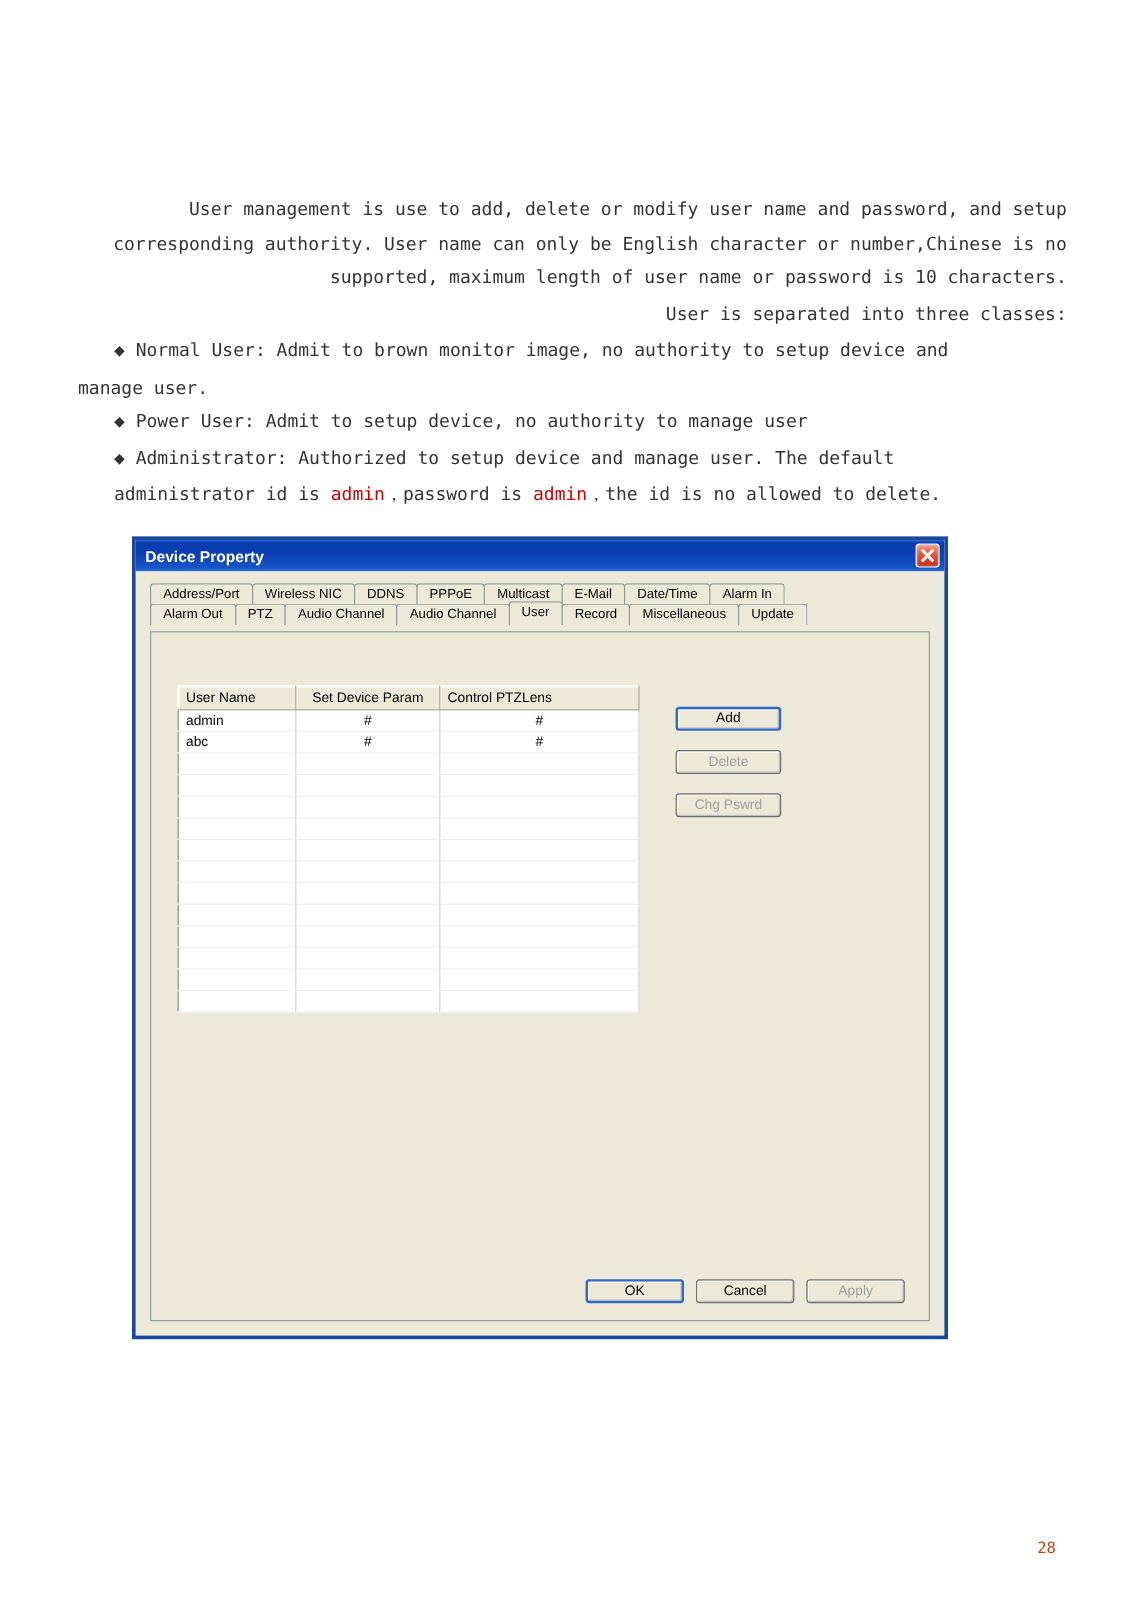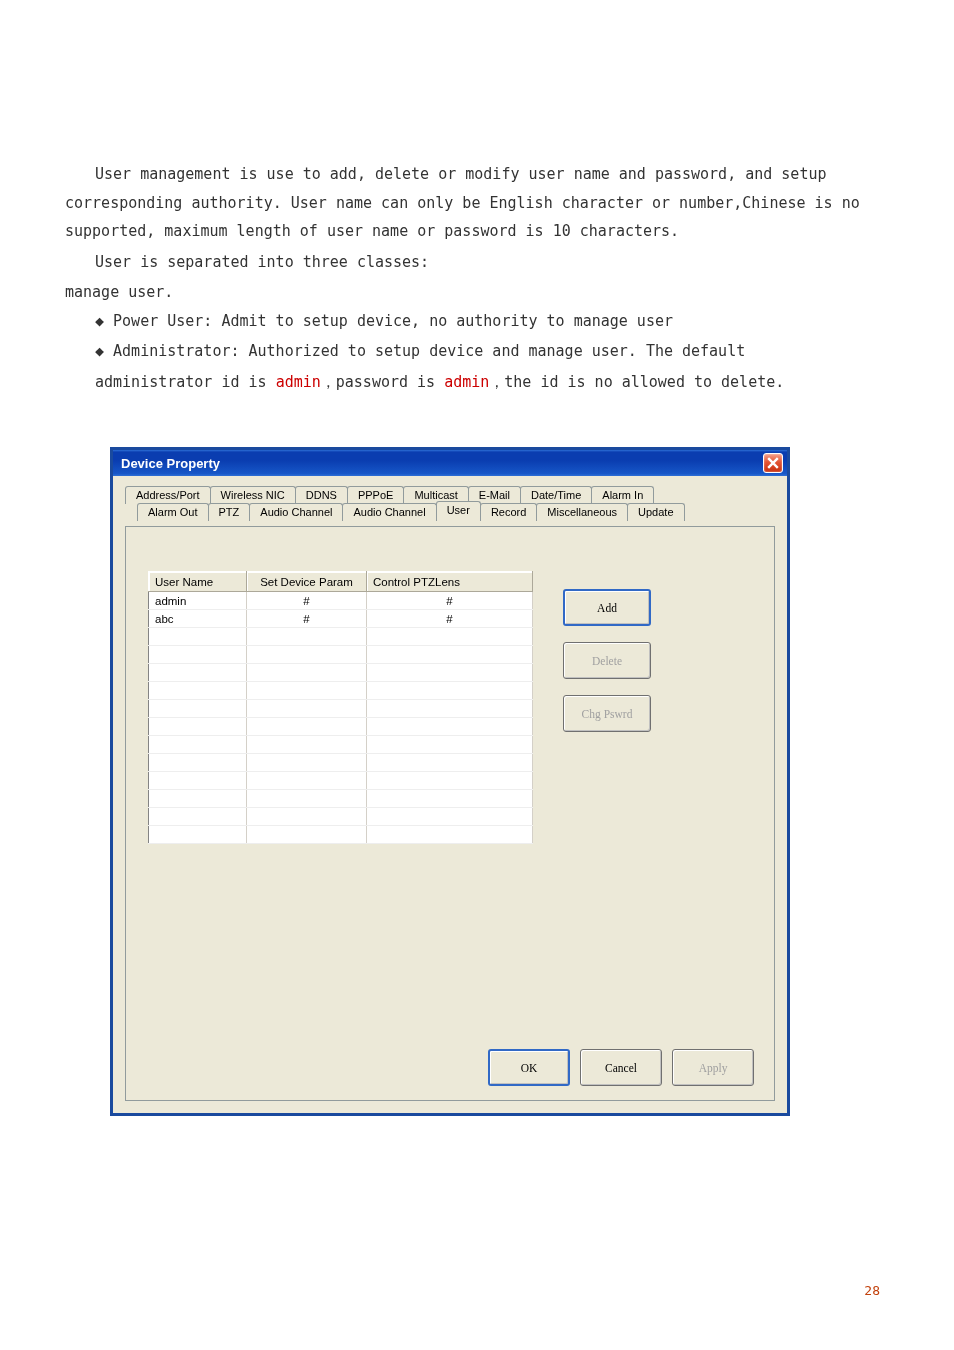--- a/index.html
+++ b/index.html
@@ -12,20 +12,21 @@
       color: #333;
       position: relative;
     }
     .doc-content {
       padding: 160px 65px 0 65px;
       line-height: 1.9;
     }
     .para {
       text-indent: 2em;
       margin-bottom: 2px;
+      text-align: right;
     }
     .para-noindent { text-indent: 0; }
     .bullet-line { text-indent: 2em; margin-bottom: 2px; }
     .red { color: #cc0000; }
 
     .dialog {
       position: absolute;
       left: 110px;
       top: 447px;
       width: 680px;
@@ -71,21 +72,21 @@
       background: #ece9d8;
       border: 1px solid #919b9c;
       border-bottom: none;
       border-radius: 3px 3px 0 0;
       padding: 2px 10px 3px 10px;
       font-size: 11px;
       margin-right: -1px;
       position: relative;
       cursor: default;
     }
-    .tab-row2 { margin-top: -1px; margin-left: 12px; }
+    .tab-row2 { margin-top: -1px; }
     .tab.active {
       background: #ece9d8;
       z-index: 2;
       padding-bottom: 5px;
       margin-top: -2px;
       font-weight: normal;
     }
     .tab-panel {
       border: 1px solid #919b9c;
       background: #ece9d8;
@@ -115,25 +116,25 @@
       background: #ece9d8;
       border: 1px solid #fff;
       border-right: 1px solid #aca899;
       border-bottom: 1px solid #aca899;
       box-shadow: inset 1px 1px 0 #fff;
       height: 20px;
     }
     .user-table tr.empty td { color: transparent; }
     .btn {
       width: 88px;
-      height: 37px;
+      height: 20px;
       background: #ece9d8;
       border: 1px solid #707070;
       border-radius: 3px;
-      font-family: Liberation Serif, serif;
+      font-family: Liberation Sans, sans-serif;
       font-size: 11.5px;
       box-shadow: inset 1px 1px 0 #fff, inset -1px -1px 0 #c0c0c0;
       cursor: default;
       display: block;
       margin-bottom: 16px;
     }
     .btn.default { border: 2px solid #3169c6; }
     .btn:disabled, .btn.disabled {
       color: #a0a0a0;
     }
@@ -155,20 +156,21 @@
       color: #c2410c;
       font-family: "SimSun", monospace;
     }
   </style>
 </head>
 <body>
 
 <div class="doc-content">
   <p class="para">User management is use to add, delete or modify user name and password, and setup corresponding authority. User name can only be English character or number,Chinese is no supported, maximum length of user name or password is 10 characters.</p>
   <p class="para">User is separated into three classes:</p>
+  <p class="bullet-line">◆ Normal User: Admit to brown monitor image, no authority to setup device and</p>
   <p class="para-noindent">manage user.</p>
   <p class="bullet-line">◆ Power User: Admit to setup device, no authority to manage user</p>
   <p class="bullet-line">◆ Administrator: Authorized to setup device and manage user. The default</p>
   <p class="bullet-line">
     <span>administrator id is </span><span class="red">admin</span><span>，password is </span><span class="red">admin</span><span>，the id is no allowed to delete.</span>
   </p>
 </div>
 
 <div class="dialog">
   <div class="titlebar">

